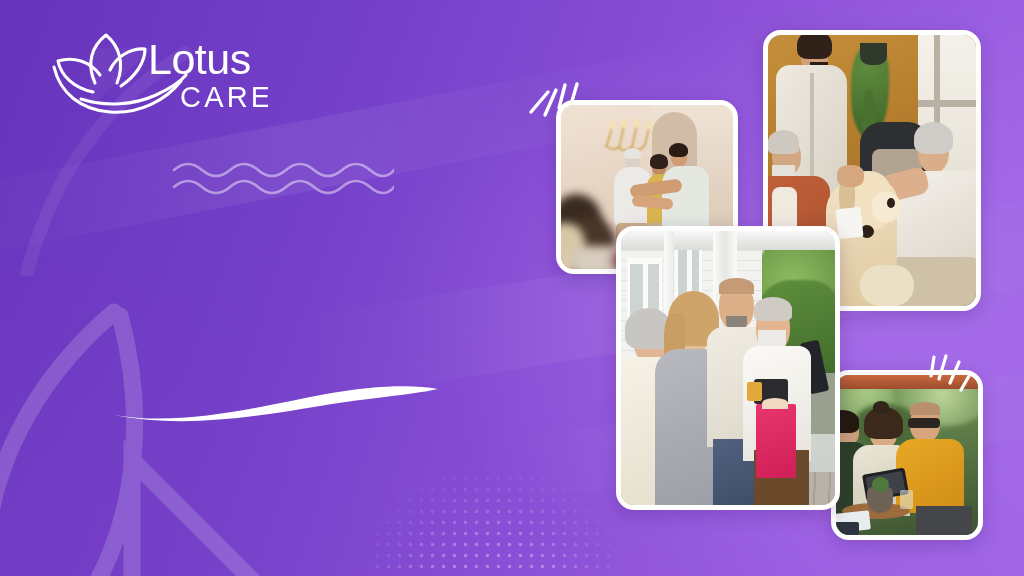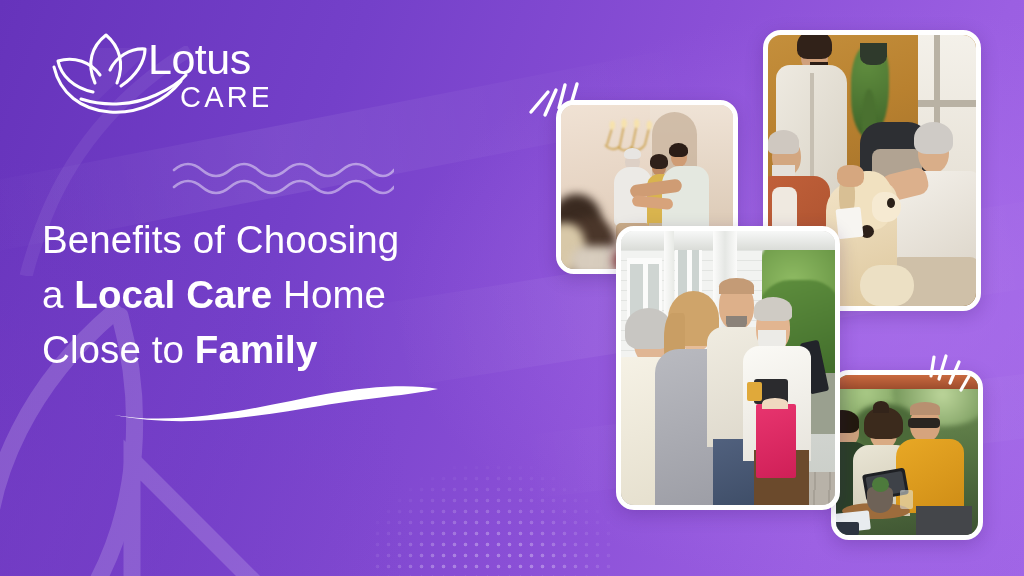--- a/index.html
+++ b/index.html
@@ -149,31 +149,20 @@
     <text x="142" y="81" font-family="'Liberation Sans', sans-serif" font-size="29" font-weight="300" fill="#ffffff" letter-spacing="3.2">CARE</text>
   </svg>
 
   <svg class="wave-rule" viewBox="0 0 222 42" preserveAspectRatio="none">
     <g fill="none" stroke="#ffffff" stroke-width="2.6" stroke-linecap="round">
       <path d="M2 14 Q16 2 30 14 T58 14 T86 14 T114 14 T142 14 T170 14 T198 14 T222 14"></path>
       <path d="M2 31 Q16 19 30 31 T58 31 T86 31 T114 31 T142 31 T170 31 T198 31 T222 31"></path>
     </g>
   </svg>
 
-  <h1 class="headline">
-    <span class="line">
-      <span>Benefits of Choosing</span>
-    </span>
-    <span class="line">
-      <span>a </span><b>Local Care</b><span> Home</span>
-    </span>
-    <span class="line">
-      <span>Close to </span><b>Family</b>
-    </span>
-  </h1>
 
   <svg class="swoosh" viewBox="0 0 330 44">
     <path d="M2 33 C70 45 150 24 214 12 C258 4 300 2 326 7 C300 13 254 16 208 24 C148 34 72 47 2 33 Z" fill="#ffffff"></path>
   </svg>
 
   <div class="collage">
 
     <svg class="sparkle sparkle-top-left" viewBox="0 0 56 48">
       <g stroke="#ffffff" stroke-width="3.4" stroke-linecap="round">
         <line x1="3" y1="40" x2="20" y2="20"></line>

